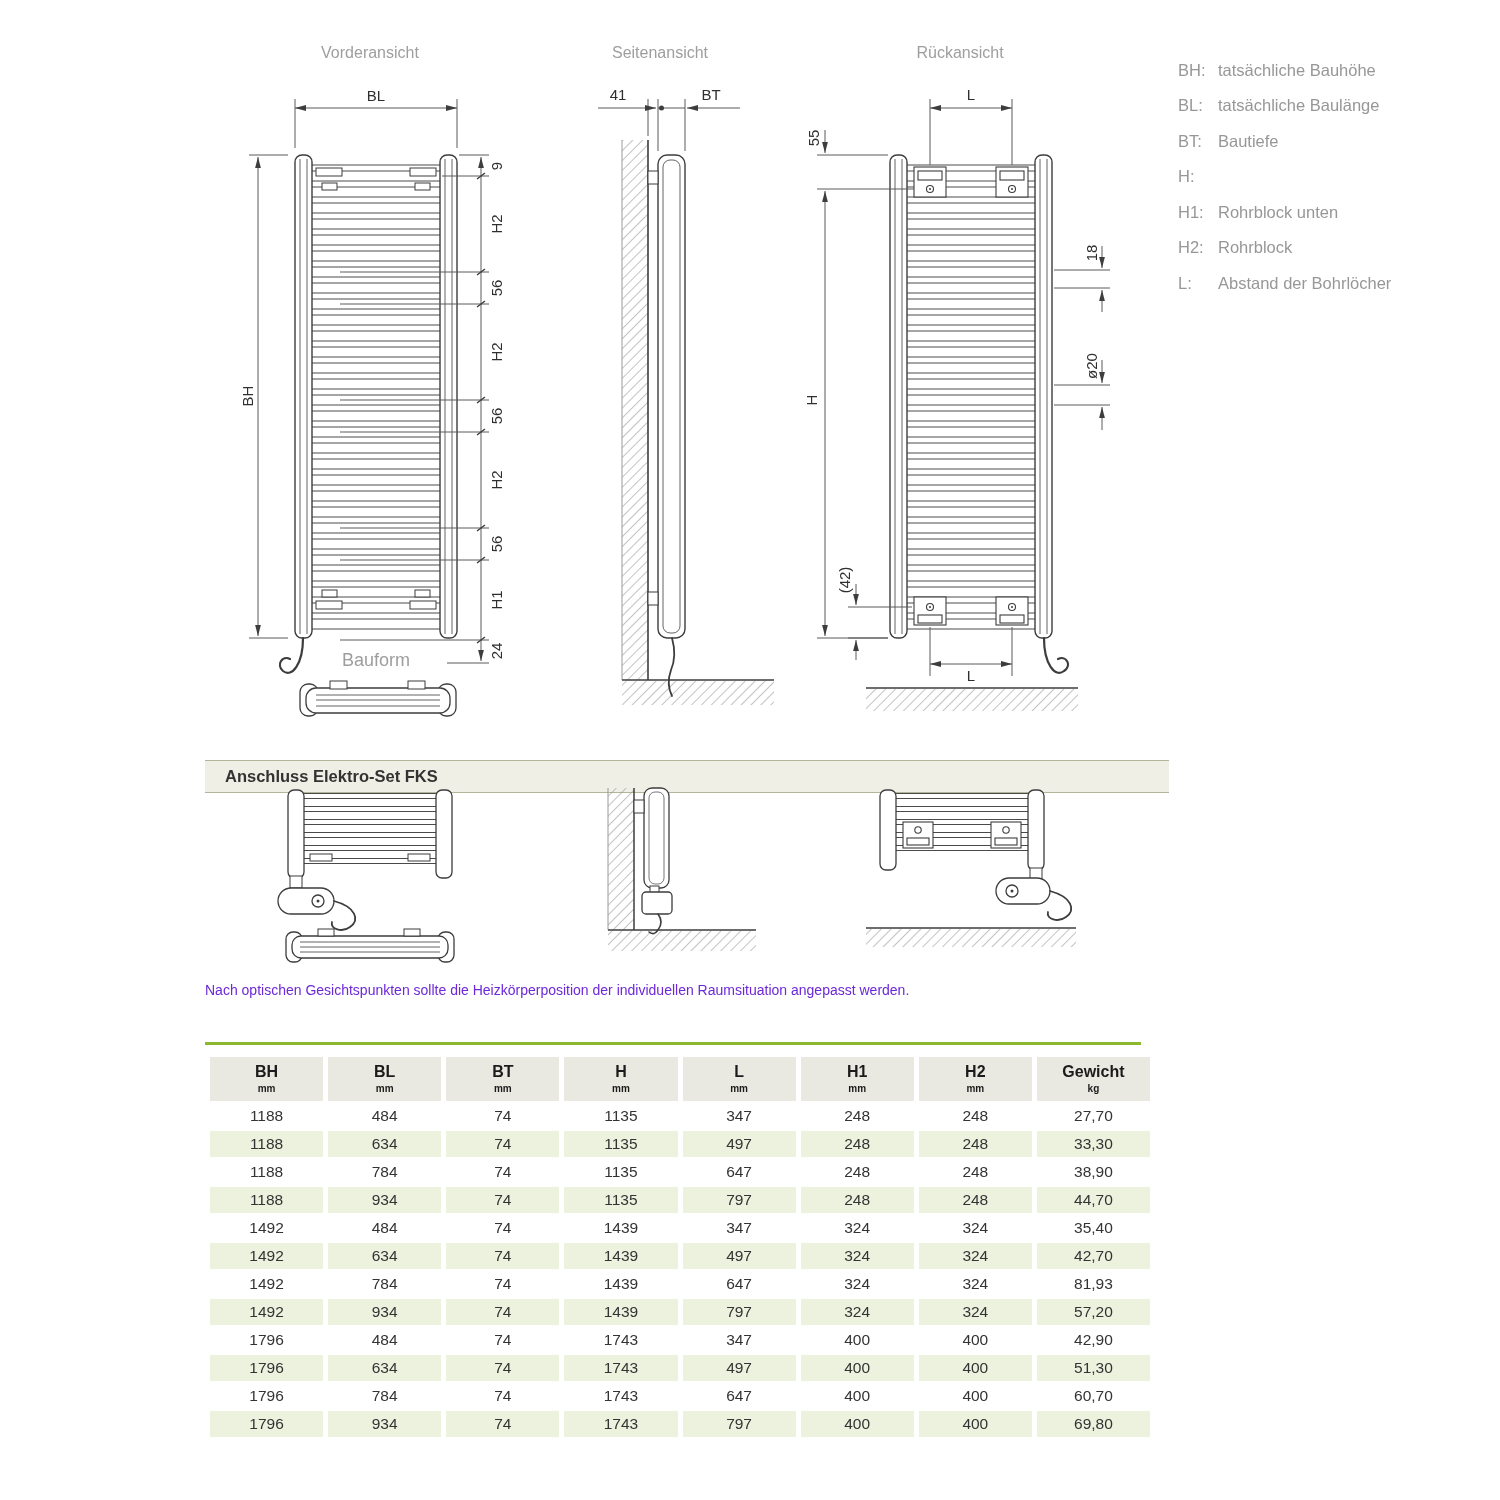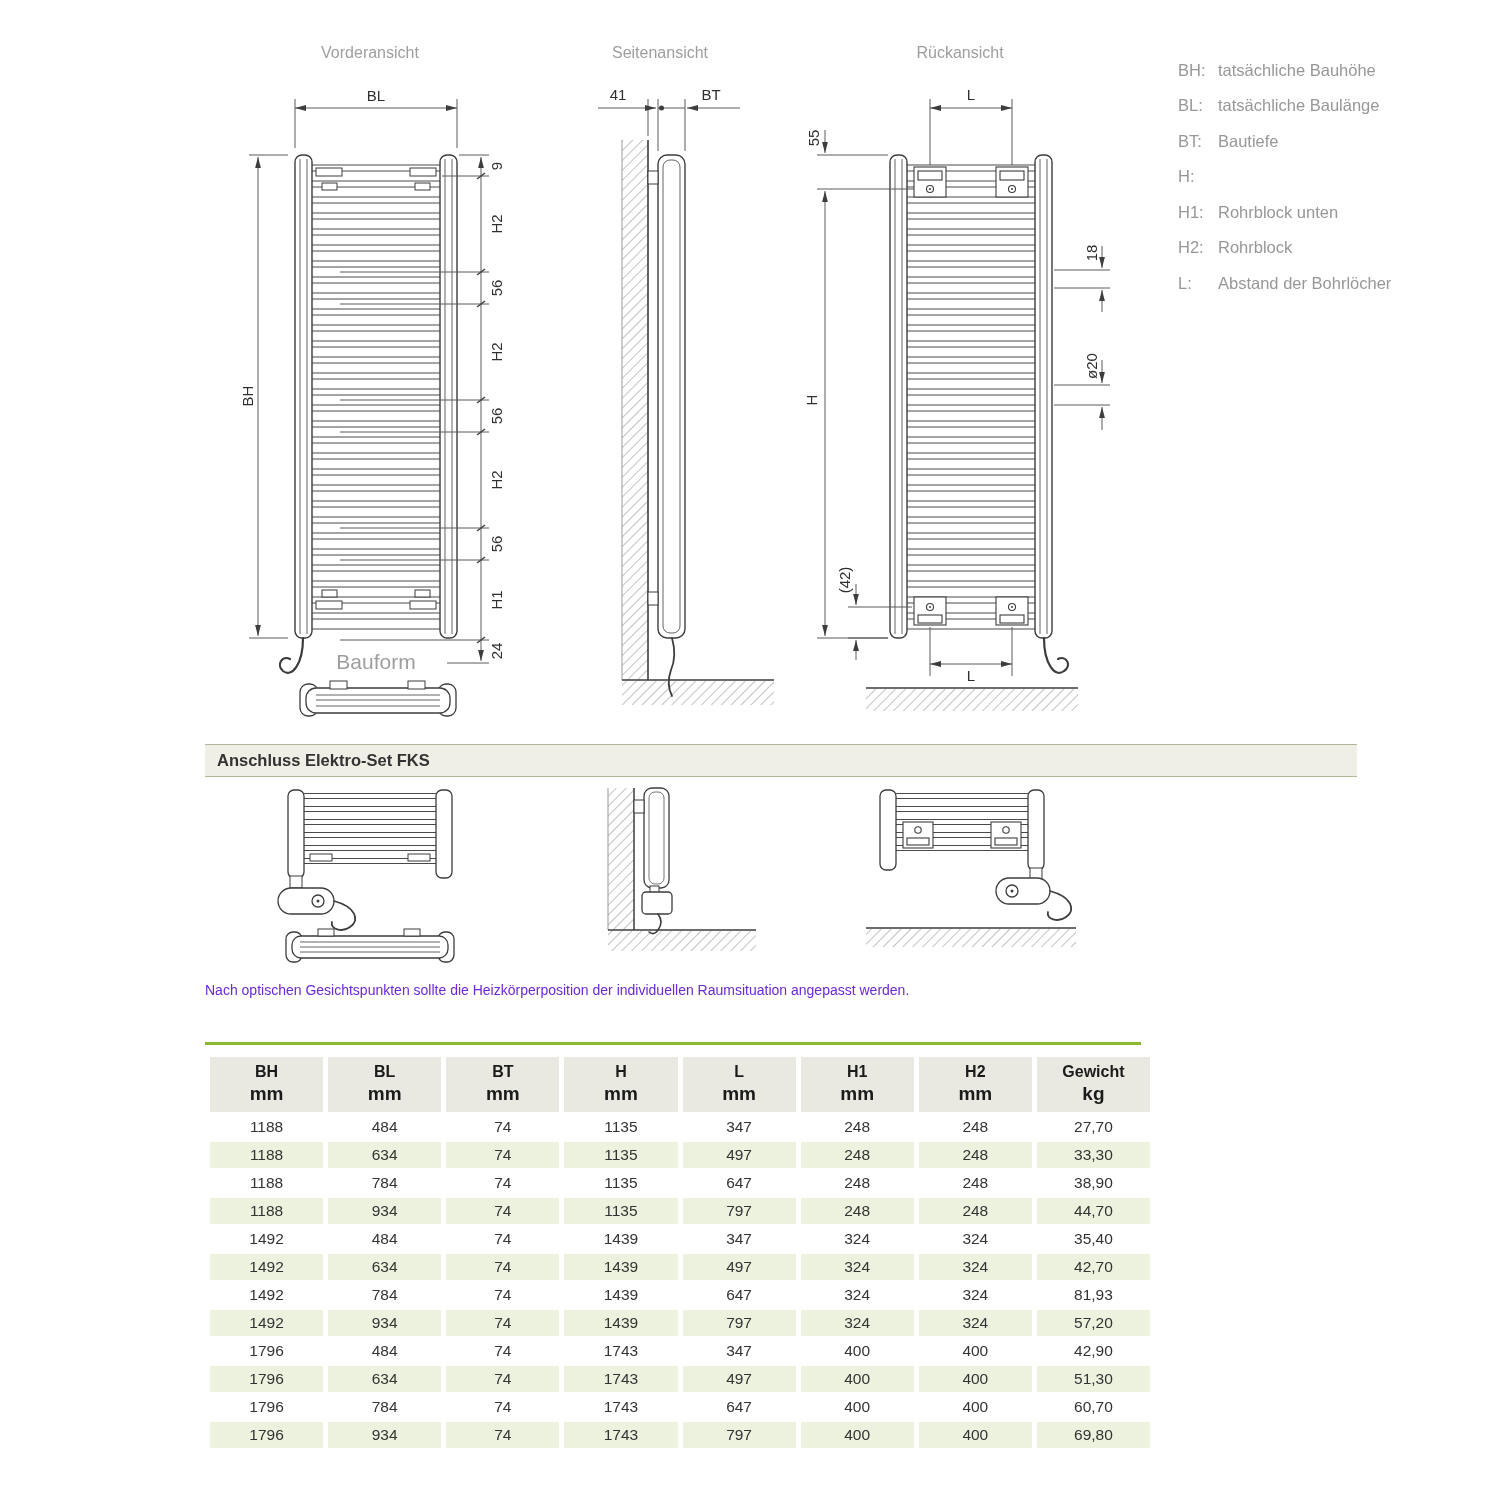--- a/index.html
+++ b/index.html
@@ -3,36 +3,36 @@
 <meta charset="utf-8">
 <style>
   * { margin:0; padding:0; box-sizing:border-box; }
   html,body { width:1500px; height:1500px; background:#fff; overflow:hidden;
               font-family:"Liberation Sans","DejaVu Sans",sans-serif; color:#333; }
   body { position:relative; }
   svg { position:absolute; left:0; }
   #svg-top { top:0; }
   #svg-mid { top:780px; }
   .view-label { position:absolute; text-align:center; font-size:16px; color:#9e9e9e; }
-  .bauform-label { font-size:21px; }
+  .bauform-label { font-size:18px; }
   .legend { position:absolute; left:1178px; top:60px; width:294px; }
   .legend-item { display:flex; margin-bottom:14px; color:#979797; font-size:16.5px; line-height:1.3; }
   .legend-key { width:40px; flex:none; }
   .legend-desc { flex:1; }
-  .section-bar { position:absolute; left:205px; top:744px; width:1152px; height:33px;
+  .section-bar { position:absolute; left:205px; top:760px; width:964px; height:33px;
                  background:var(--bar-bg,#f0efe5); border-top:1px solid #b3b698; border-bottom:1px solid #b3b698;
-                 display:flex; align-items:center; padding:0 12px; }
+                 display:flex; align-items:center; padding:0 20px; }
   .section-bar span { font-weight:bold; font-size:16.5px; color:#333; }
   .note { position:absolute; left:205px; top:982px; width:960px; font-size:14px; color:#6d28d9; }
   .tech { position:absolute; left:205px; top:1042px; width:950px; }
   .rule { width:936px; height:3px; background:var(--accent-green,#8cb82e); }
   .tech-title { margin:8px 0 0 2px; font-size:20px; color:#262626; font-weight:bold; }
   table { width:100%; border-collapse:separate; border-spacing:5px 2px; table-layout:fixed; margin-top:10px; }
   th { background:var(--header-bg,#e9e9e1); padding:6px 0 7px; font-size:16px; color:#1b1b1b; font-weight:bold; }
-  .th-unit { font-size:19px; margin-top:2px; font-weight:bold; }
+  .th-unit { font-size:10px; margin-top:2px; font-weight:bold; }
   td { text-align:center; font-size:15.5px; color:#333; padding:4px 0; }
   tr.alt td { background:var(--row-green,#edf2df); }
   .dimtxt { font-size:15px; fill:#2f2f2f; font-family:"Liberation Sans","DejaVu Sans",sans-serif; }
 </style>
 </head>
 <body>
 
 <div class="view-label" style="left:255px;top:44px;width:230px">Vorderansicht</div>
 <div class="view-label" style="left:545px;top:44px;width:230px">Seitenansicht</div>
 <div class="view-label" style="left:845px;top:44px;width:230px">Rückansicht</div>

